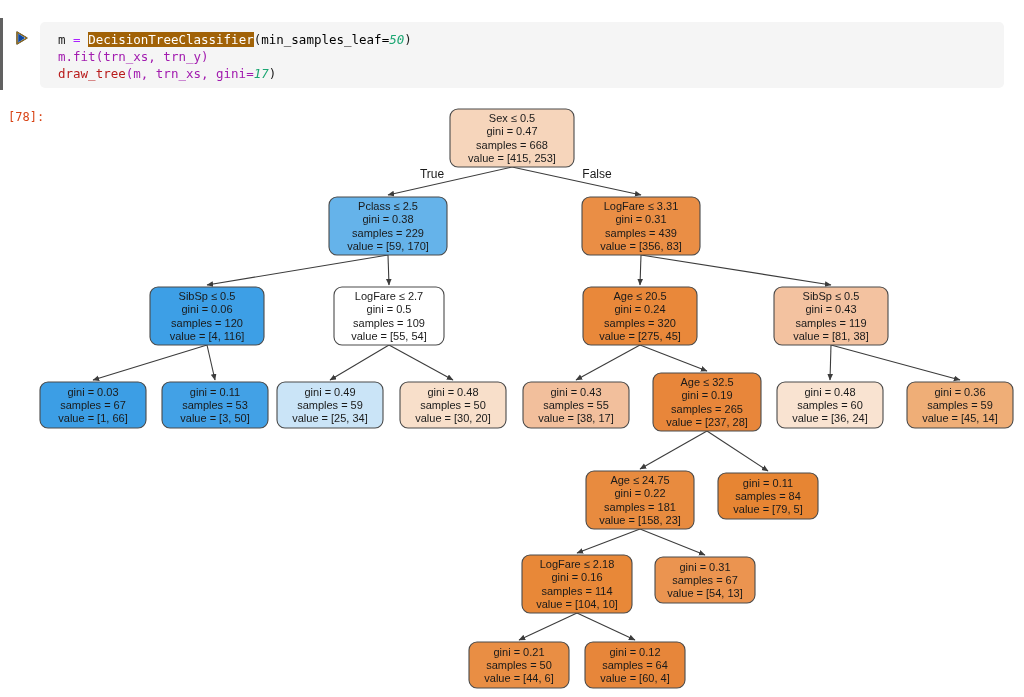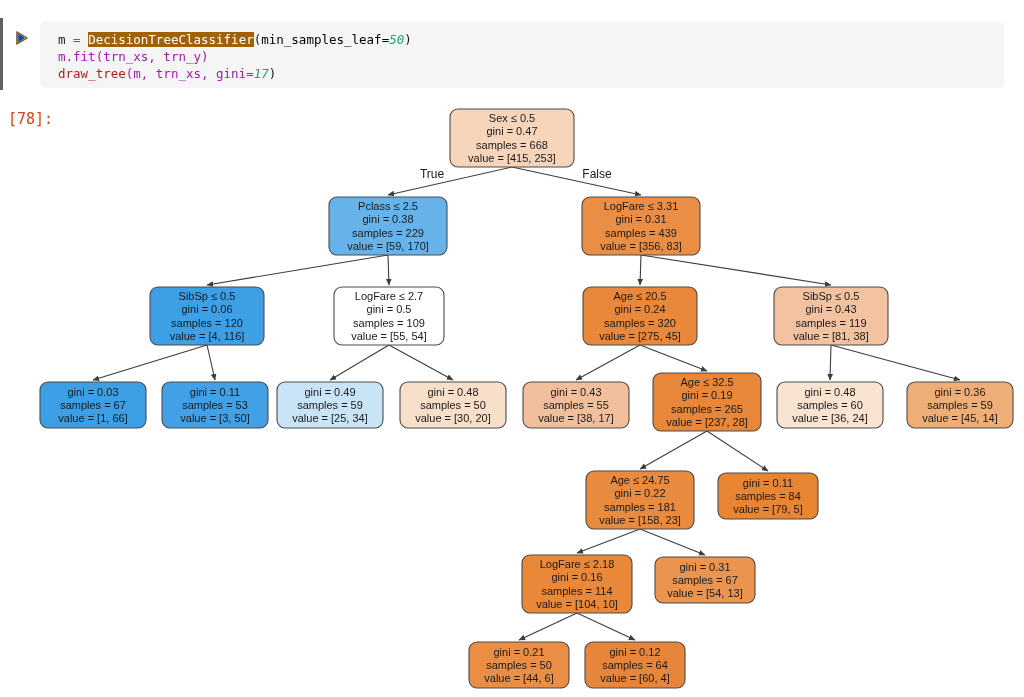--- a/index.html
+++ b/index.html
@@ -34,21 +34,21 @@
   .tok-cls{background:#a16207;color:#ffffff;font-weight:normal;}
   .tok-paren{color:#212121;}
   .tok-kwarg{color:#000000;}
   .tok-num{color:#1ba672;font-style:italic;}
   .tok-fn{color:#b91c1c;}
   .tok-plain{color:#a21caf;}
 
   #out-prompt{
     position:absolute;left:8px;top:110px;
     font-family:"DejaVu Sans Mono","Liberation Mono",monospace;
-    font-size:15px;color:#d84315;
+    font-size:12px;color:#d84315;
   }
 
   
   #tree-wrap{position:absolute;left:0;top:100px;width:1024px;height:597px;}
   svg#tree{display:block;}
   .node-box{stroke:#4a4a4a;stroke-width:1.1;}
   .node-text{
     font-family:"Liberation Sans", sans-serif;
     font-size:11px;fill:#1a1a1a;text-anchor:middle;
   }

